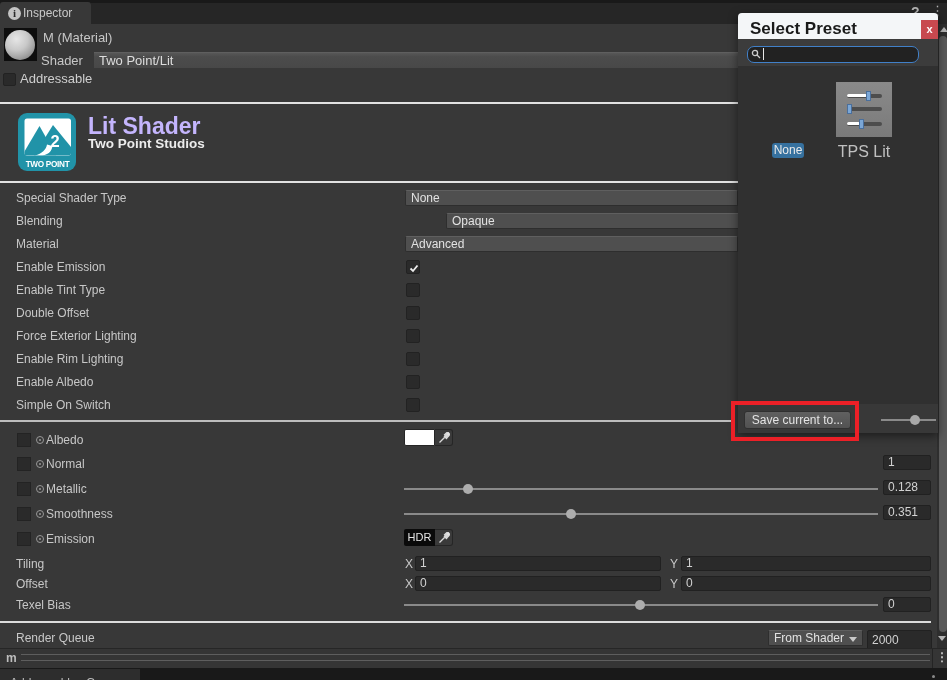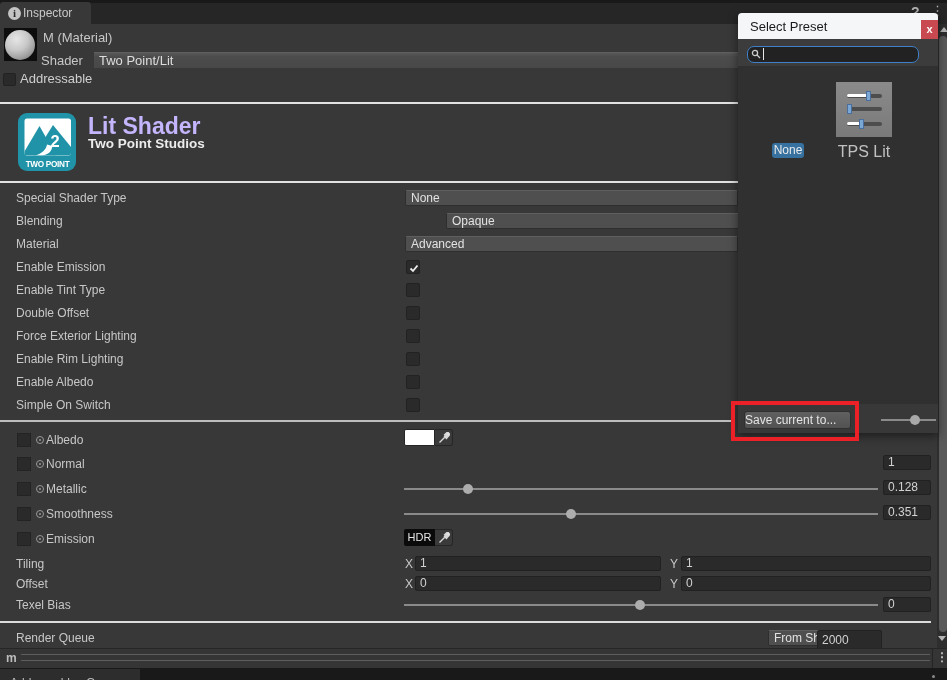--- a/index.html
+++ b/index.html
@@ -133,21 +133,21 @@
 <div class="field" style="left:681px;top:576px;width:250px;height:15px;">0</div>
 
 <div class="lbl" style="left:16px;top:598px;">Texel Bias</div>
 <div class="sliderline" style="left:404px;top:604px;width:474px;"></div>
 <div class="sthumb" style="left:635px;top:600px;"></div>
 <div class="field" style="left:883px;top:597px;width:48px;height:15px;">0</div>
 
 <div class="hr" style="left:0;top:621px;width:931px;height:2px;background:#dcdcdc;"></div>
 <div class="lbl" style="left:16px;top:631px;">Render Queue</div>
 <div class="ddown" style="left:768px;top:630px;width:95px;">From Shader<span style="position:absolute;right:5px;top:6px;width:0;height:0;border-left:4px solid transparent;border-right:4px solid transparent;border-top:5px solid #c8c8c8;"></span></div>
-<div class="field" style="left:817px;top:630px;width:65px;height:20px;text-align:right;">2000</div>
+<div class="field" style="left:867px;top:630px;width:65px;height:20px;text-align:right;">2000</div>
 
 <div class="abs" style="left:0;top:648px;width:947px;height:20px;background:#353535;border-top:1px solid #262626;"></div>
 <div class="abs" style="left:6px;top:651px;color:#bdbdbd;font-size:12px;font-weight:700;">m</div>
 <div class="abs" style="left:21px;top:654px;width:909px;height:1px;background:#5e5e5e;"></div>
 <div class="abs" style="left:21px;top:660px;width:909px;height:1px;background:#5e5e5e;"></div>
 <div class="abs" style="left:932px;top:649px;width:1px;height:19px;background:#242424;"></div>
 <div class="abs" style="left:936px;top:650px;color:#c8c8c8;font-size:12px;font-weight:700;">⋮</div>
 
 <div class="abs" style="left:0;top:668px;width:947px;height:12px;background:#191919;"></div>
 <div class="abs" style="left:0;top:669px;width:140px;height:11px;background:#2d2d2d;overflow:hidden;">
@@ -155,21 +155,21 @@
   </div>
 <div class="abs" style="left:932px;top:675px;width:3px;height:3px;border-radius:50%;background:#8a8a8a;"></div>
 
 <div class="abs" style="left:937px;top:24px;width:10px;height:624px;background:#2e2e2e;"></div>
 <div class="abs" style="left:940px;top:27px;width:0;height:0;border-left:4px solid transparent;border-right:4px solid transparent;border-bottom:5px solid #b4b4b4;"></div>
 <div class="abs" style="left:938.5px;top:36px;width:8px;height:596px;background:#5a5a5a;border-radius:4px;"></div>
 <div class="abs" style="left:938px;top:636px;width:0;height:0;border-left:4px solid transparent;border-right:4px solid transparent;border-top:5px solid #b4b4b4;"></div>
 
 <div class="abs" id="popup" style="left:738px;top:13px;width:200px;height:420px;background:#303030;box-shadow:0 3px 10px rgba(0,0,0,0.5);border-radius:4px 4px 0 0;">
   <div class="abs" style="left:0;top:0;width:200px;height:26px;background:#f4f6f8;border-radius:4px 4px 0 0;"></div>
-  <div class="abs" style="left:12px;top:6px;color:#1a1a1a;font-size:13px;">Select Preset</div>
+  <div class="abs" style="left:12px;top:6px;color:#1a1a1a;font-size:17px;font-weight:bold;">Select Preset</div>
   <div class="abs" style="left:183px;top:7px;width:17px;height:19px;background:#c8494f;color:#ffffff;font-size:11px;font-weight:700;text-align:center;line-height:19px;">x</div>
   <div class="abs" style="left:0;top:26px;width:200px;height:27px;background:#3c3c3c;"></div>
   <div class="abs" style="left:9px;top:33px;width:172px;height:17px;background:#222222;border:1.5px solid #4180c8;border-radius:7px;">
     <svg width="10" height="10" style="position:absolute;left:3px;top:2px;" viewBox="0 0 10 10">
         <circle cx="4" cy="4" r="2.6" fill="none" stroke="#cccccc" stroke-width="1.3"></circle>
         <line x1="6" y1="6" x2="9" y2="9" stroke="#cccccc" stroke-width="1.3"></line>
       </svg>
     <div class="abs" style="left:15px;top:1px;width:1px;height:12px;background:#e8e8e8;"></div>
   </div>
 
@@ -180,21 +180,21 @@
       <div style="position:absolute;left:30px;top:8.5px;width:5px;height:10px;background:#7ba7d7;border:1px solid #4a6f9c;"></div>
       <div style="position:absolute;left:10.5px;top:25px;width:35px;height:4px;border-radius:2px;background:#4d4d4d;"></div>
       <div style="position:absolute;left:10.5px;top:22px;width:5px;height:10px;background:#7ba7d7;border:1px solid #4a6f9c;"></div>
       <div style="position:absolute;left:10.5px;top:39.5px;width:35px;height:4px;border-radius:2px;background:#4d4d4d;"></div>
       <div style="position:absolute;left:10.5px;top:40px;width:13.5px;height:3px;border-radius:1.5px;background:#ffffff;"></div>
       <div style="position:absolute;left:23px;top:36.5px;width:5px;height:10px;background:#7ba7d7;border:1px solid #4a6f9c;"></div>
     </div>
   <div class="abs" style="left:98px;top:130px;width:56px;text-align:center;color:#c0c0c0;font-size:16px;">TPS Lit</div>
 
   <div class="abs" style="left:0;top:391px;width:200px;height:29px;background:#383838;"></div>
-  <div class="abs" style="left:6px;top:398px;width:107px;height:18px;background:linear-gradient(#606060,#525252);border:1px solid #303030;border-radius:3px;color:#e4e4e4;font-size:12px;line-height:16px;">Save current to...</div>
+  <div class="abs" style="left:6px;top:398px;width:107px;height:18px;background:linear-gradient(#606060,#525252);border:1px solid #303030;border-radius:3px;color:#e4e4e4;font-size:12px;text-align:center;line-height:16px;">Save current to...</div>
   <div class="abs" style="left:143px;top:406px;width:55px;height:2px;background:#8a8a8a;"></div>
   <div class="abs" style="left:172px;top:402px;width:10px;height:10px;border-radius:50%;background:#a8a8a8;"></div>
 </div>
 
 <div class="abs" style="left:731px;top:401px;width:128px;height:40px;border:4px solid #ec2027;"></div>
 
 <svg class="abs" style="left:438px;top:432px;" width="13" height="12" viewBox="0 0 13 12">
     <path d="M1.5 10.5 L6.5 5.5 M6 4 l3 3 M8.2 1.2 a1.6 1.6 0 0 1 2.6 2.6 l-1.6 1.6 -2.6 -2.6 z" stroke="#d8d8d8" stroke-width="1.4" fill="#d8d8d8"></path>
     <path d="M10.2 0 l0.6 1.4 1.4 0.6 -1.4 0.6 -0.6 1.4 -0.6 -1.4 -1.4 -0.6 1.4 -0.6 z" fill="#e8e8e8"></path>
   </svg>

